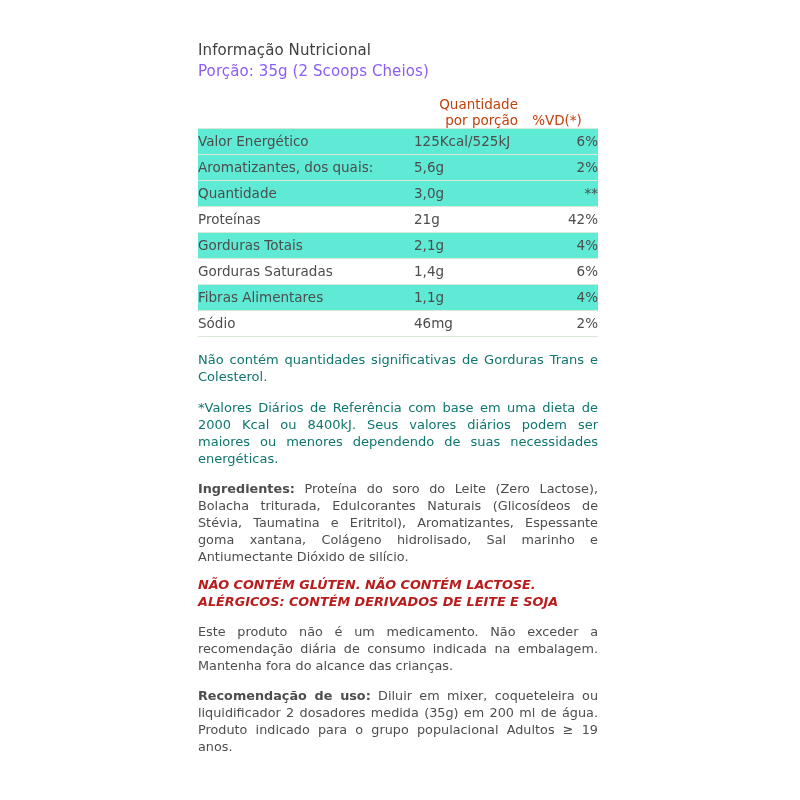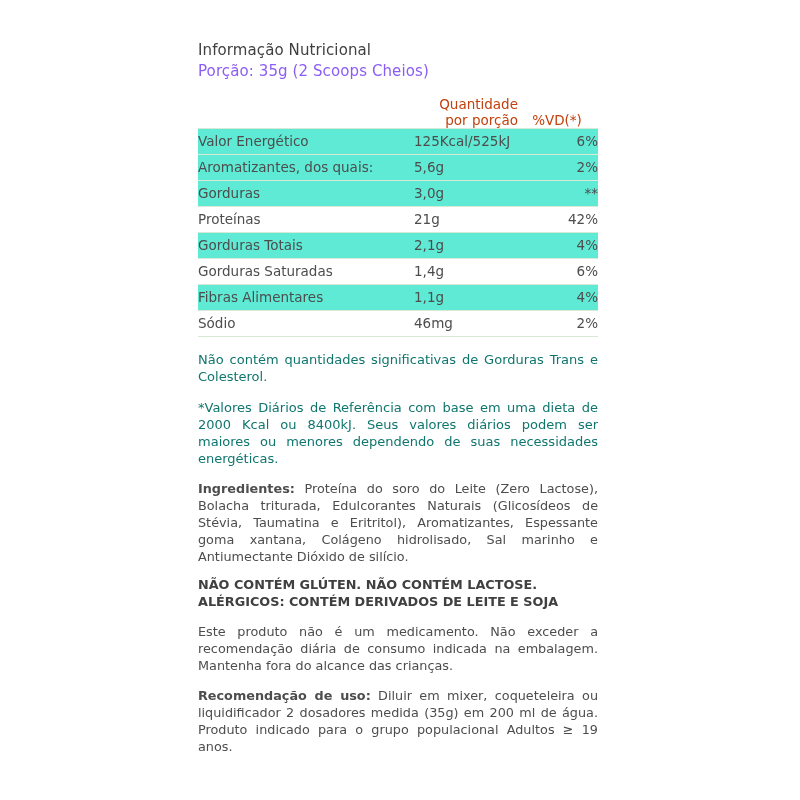--- a/index.html
+++ b/index.html
@@ -86,21 +86,22 @@
     text-align: justify;
     margin-top: 13px;
     color: #4d4d4d;
   }
   .para b, .strongline {
     font-weight: bold;
   }
   .strongline {
     font-size: 12.8px;
     line-height: 17px;
-    color: #404040;
+    color: #b91c1c;
+    font-style: italic;
   }
   .mt-small { margin-top: 11px; }
 </style>
 </head>
 <body>
 
 <div class="page">
   <div class="label-wrap">
 
     <div class="nut-title">Informação Nutricional</div>
@@ -119,21 +120,21 @@
           <td class="col-name">Valor Energético</td>
           <td class="col-qty">125Kcal/525kJ</td>
           <td class="col-vd">6%</td>
         </tr>
         <tr class="shade">
           <td class="col-name">Aromatizantes, dos quais:</td>
           <td class="col-qty">5,6g</td>
           <td class="col-vd">2%</td>
         </tr>
         <tr class="shade">
-          <td class="col-name indent">Gorduras</td>
+          <td class="col-name indent">Quantidade</td>
           <td class="col-qty">3,0g</td>
           <td class="col-vd">**</td>
         </tr>
         <tr>
           <td class="col-name">Proteínas</td>
           <td class="col-qty">21g</td>
           <td class="col-vd">42%</td>
         </tr>
         <tr class="shade">
           <td class="col-name">Gorduras Totais</td>

